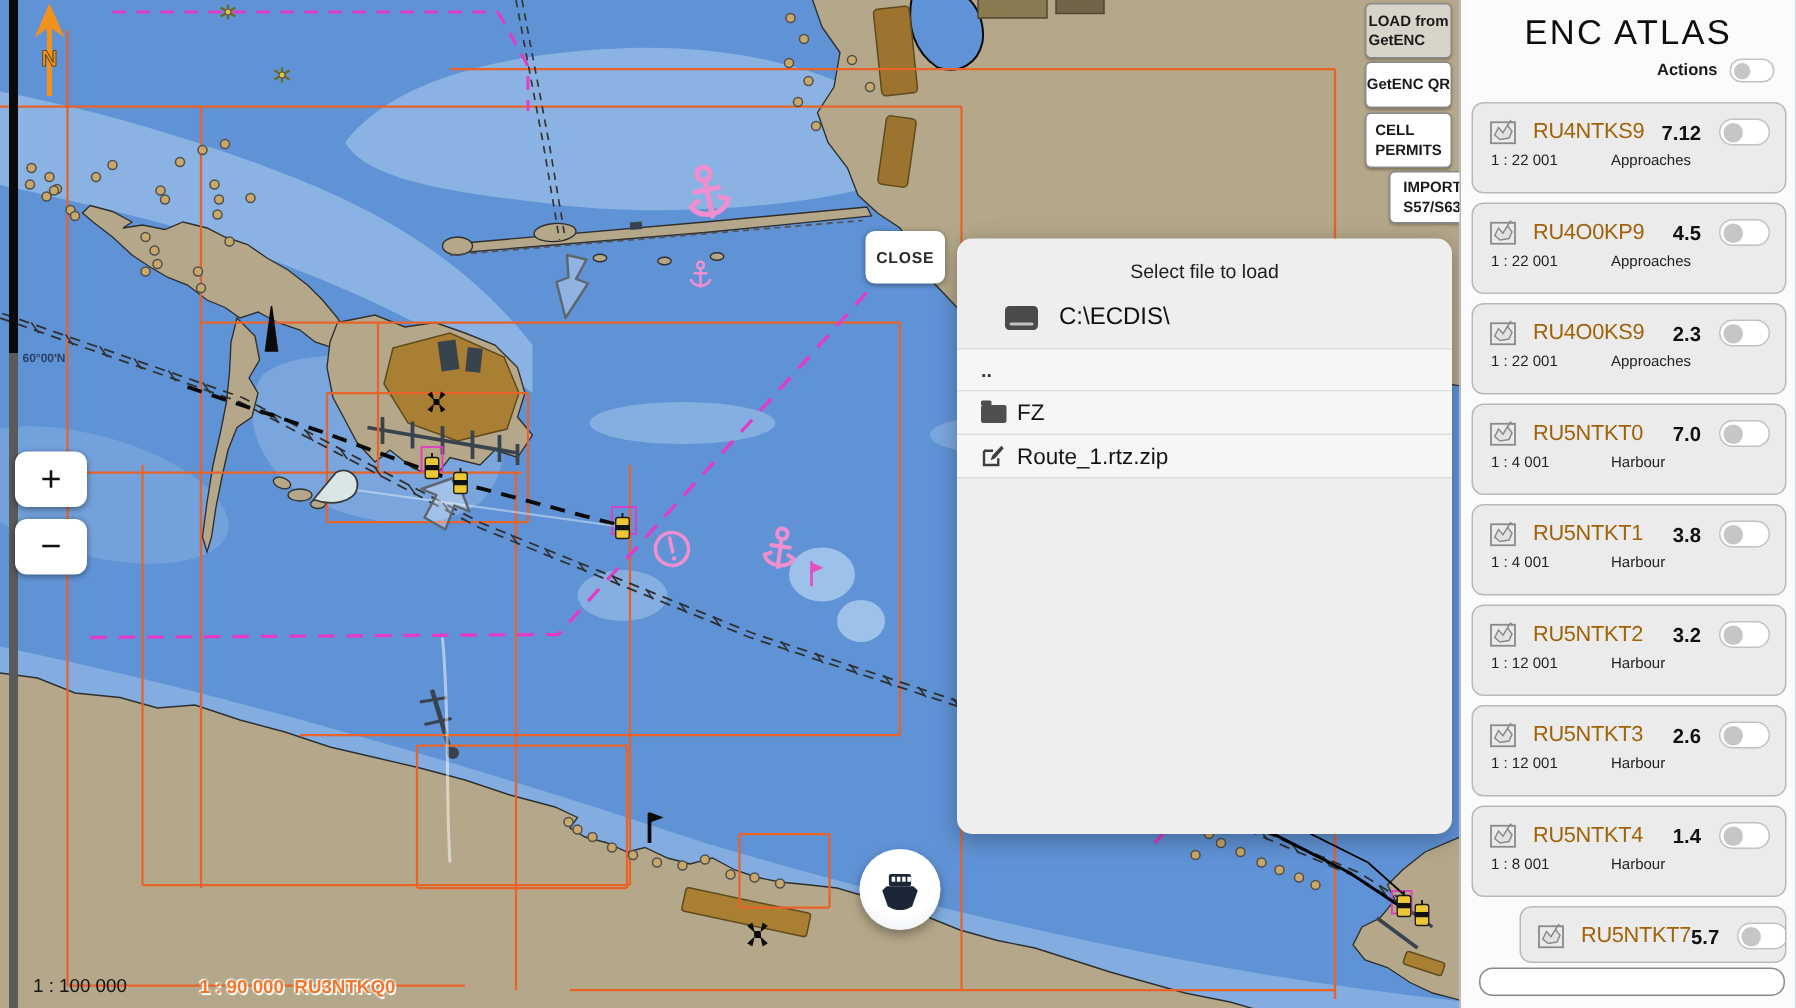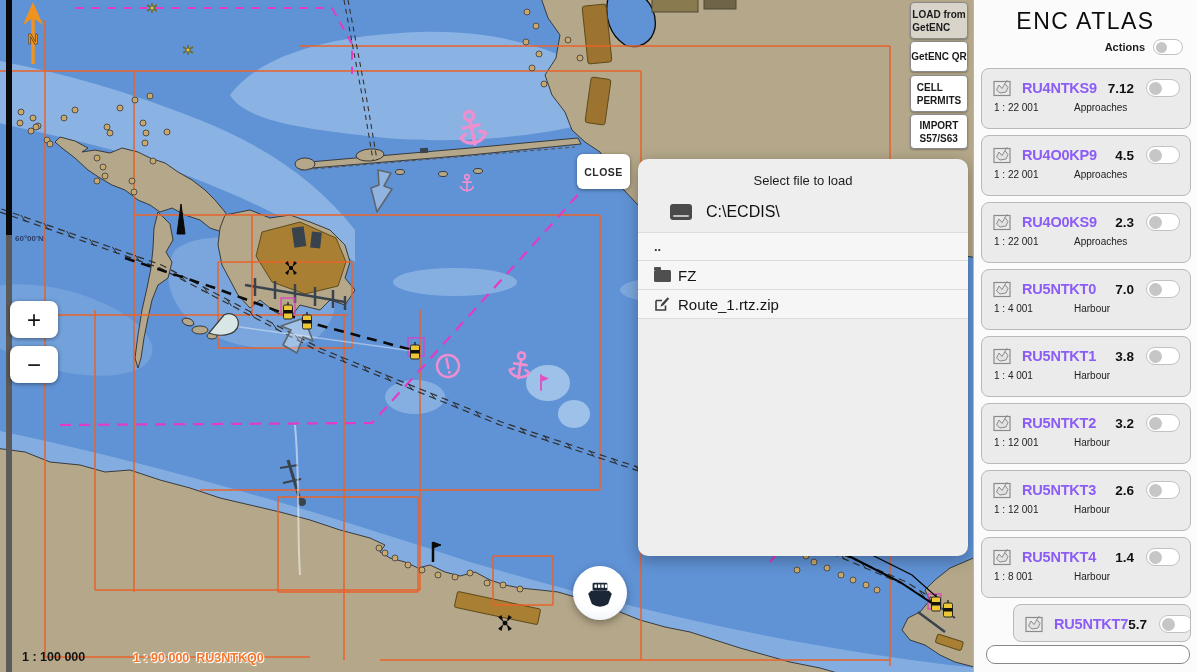--- a/index.html
+++ b/index.html
@@ -10,41 +10,41 @@
   
   #chart-wrap { position:absolute; left:0; top:0; width:973px; height:672px; overflow:hidden; }
   #chart-wrap svg { display:block; }
 
   
   #neatline { position:absolute; left:6px; top:0; width:6px; height:672px; z-index:3;
     background:linear-gradient(#0a0a0a 0 35%, #5a5a5a 35% 100%); }
 
   .map-label { position:absolute; z-index:4; white-space:pre; }
   #lat-label { left:15px; top:234px; font-size:8px; font-weight:700; color:#2c3e66; }
-  #scale-label { left:22px; top:650px; font-size:12.5px; font-weight:700; color:#141414; }
+  #scale-label { left:22px; top:650px; font-size:12.5px; font-weight:400; color:#141414; }
   #active-cell-label { left:133px; top:651px; font-size:12.5px; font-weight:700; color:#f4762b;
     text-shadow:0 0 2px #fff, 0 0 2px #fff, 1px 1px 0 #fff, -1px -1px 0 #fff; }
 
   
   .zoom-btn { position:absolute; left:10px; width:48px; height:37px; z-index:5;
     background:#fff; border:none; border-radius:8px; box-shadow:0 1px 4px rgba(0,0,0,.45);
     font-size:24px; font-weight:400; color:#111; line-height:34px; text-align:center; cursor:pointer; }
   #zoom-in  { top:301px; }
   #zoom-out { top:346px; }
 
   
   .map-btn { position:absolute; left:910px; width:58px; z-index:6; background:#fff;
     border:1px solid #8a8a8a; border-radius:4px; box-shadow:0 1px 2px rgba(0,0,0,.3);
     font-size:10px; line-height:1.3; font-weight:700; color:#1a1a1a; text-align:left;
     white-space:pre-line; display:flex; align-items:center; justify-content:center; cursor:pointer;
     font-family:"Liberation Sans", sans-serif; }
   #btn-load-getenc { top:2px;  height:37px; background:#d8d4ca; }
   #btn-getenc-qr   { top:41px; height:31px; }
   #btn-cell-permits{ top:75px; height:37px; }
-  #btn-import-s57  { top:114px;height:35px; }
+  #btn-import-s57  { top:114px;height:35px;margin-left:16px; }
 
   
   #btn-close { position:absolute; left:577px; top:154px; width:53px; height:35px; z-index:7;
     background:#fff; border:none; border-radius:6px; box-shadow:0 1px 4px rgba(0,0,0,.4);
     font-size:10.5px; font-weight:700; letter-spacing:.5px; color:#2a2a2a; cursor:pointer; }
 
   
   #ship-btn { position:absolute; left:573px; top:566px; width:54px; height:54px; z-index:6;
     border-radius:50%; background:radial-gradient(circle at 50% 38%, #ffffff 55%, #e4ebf2);
     box-shadow:0 3px 8px rgba(0,0,0,.35); border:none; cursor:pointer;
@@ -77,21 +77,21 @@
   .toggle { position:relative; width:34px; height:18px; border:1px solid #c2c2c2; border-radius:9px;
     background:#fff; cursor:pointer; flex:0 0 auto; }
   .toggle .knob { position:absolute; left:2px; top:1.5px; width:13px; height:13px; border-radius:50%; background:#c6c6c6; }
   .toggle.small { width:30px; height:16px; }
   .toggle.small .knob { width:11px; height:11px; top:1.5px; }
   #cell-list { position:absolute; left:7px; right:6px; top:68px; display:flex; flex-direction:column; gap:6px; }
   .cell-card { background:#ebebeb; border:1px solid #b9b9b9; border-radius:8px; height:61px; padding:9px 10px 0; }
   .cell-card.clipped { height:38px; overflow:hidden;margin-left:32px; }
   .cc-row1 { display:flex; align-items:center; }
   .cc-icon { flex:0 0 auto; margin-right:10px; display:flex; }
-  .cc-id { font-size:14.5px; font-weight:700; color:#8b5cf6; letter-spacing:-.2px; }
+  .cc-id { font-size:14.5px; font-weight:400; color:#a16207; letter-spacing:-.2px; }
   .cc-ver { margin-left:auto; margin-right:12px; font-size:13.5px; font-weight:700; color:#111; }
   .cc-row2 { display:flex; margin-top:4px; padding-left:2px; }
   .cc-scale { width:80px; font-size:10px; color:#222; }
   .cc-cat { font-size:10px; color:#222; }
   #sb-footer-input { position:absolute; left:12px; top:645px; width:204px; height:19px; z-index:9;
     background:#fff; border:1px solid #878787; border-radius:9px; font-size:11px; padding:0 8px; }
 </style>
 </head>
 <body>
 

